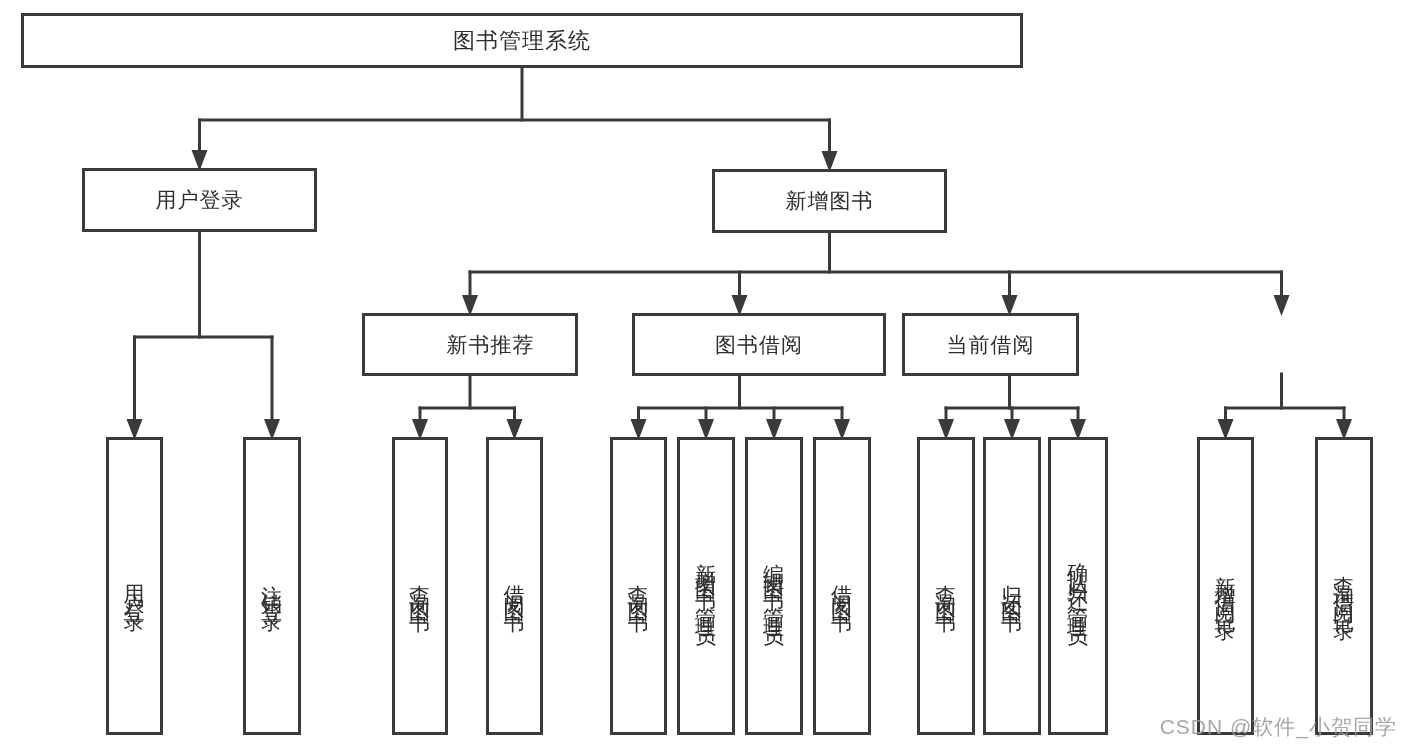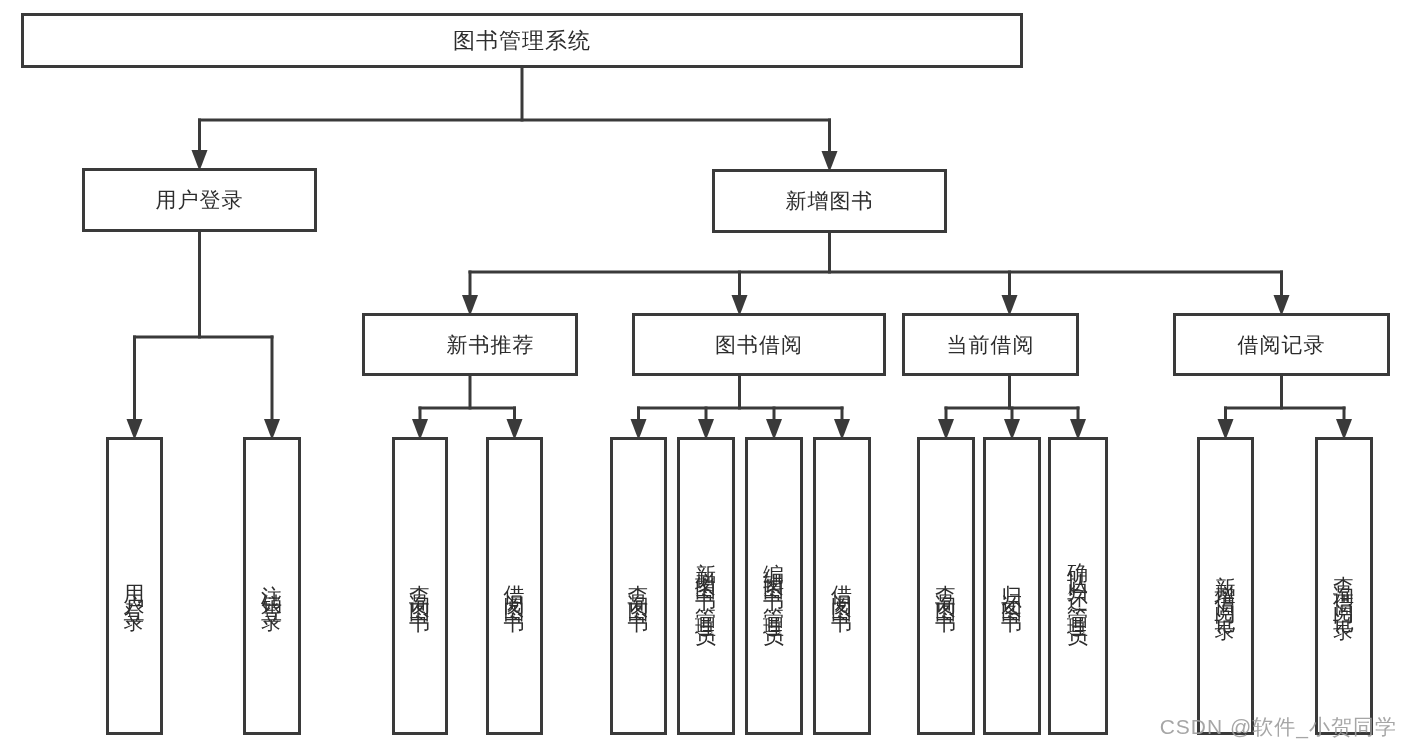--- a/index.html
+++ b/index.html
@@ -136,18 +136,17 @@
       <div class="node node-v" style="left: 486px; top: 437px; width: 57px; height: 298px; border-color: rgb(58, 58, 58); background: rgb(255, 255, 255); color: rgb(45, 45, 45);">借阅图书</div>
       <div class="node node-h" style="left: 632px; top: 313px; width: 254px; height: 63px; border-color: rgb(58, 58, 58); background: rgb(255, 255, 255); color: rgb(45, 45, 45);">图书借阅</div>
       <div class="node node-v" style="left: 610px; top: 437px; width: 57px; height: 298px; border-color: rgb(58, 58, 58); background: rgb(255, 255, 255); color: rgb(45, 45, 45);">查询图书</div>
       <div class="node node-v" style="left: 677px; top: 437px; width: 58px; height: 298px; border-color: rgb(58, 58, 58); background: rgb(255, 255, 255); color: rgb(45, 45, 45);">新增图书（管理员）</div>
       <div class="node node-v" style="left: 745px; top: 437px; width: 58px; height: 298px; border-color: rgb(58, 58, 58); background: rgb(255, 255, 255); color: rgb(45, 45, 45);">编辑图书（管理员）</div>
       <div class="node node-v" style="left: 813px; top: 437px; width: 58px; height: 298px; border-color: rgb(58, 58, 58); background: rgb(255, 255, 255); color: rgb(45, 45, 45);">借阅图书</div>
       <div class="node node-h" style="left: 902px; top: 313px; width: 177px; height: 63px; border-color: rgb(58, 58, 58); background: rgb(255, 255, 255); color: rgb(45, 45, 45);">当前借阅</div>
       <div class="node node-v" style="left: 917px; top: 437px; width: 58px; height: 298px; border-color: rgb(58, 58, 58); background: rgb(255, 255, 255); color: rgb(45, 45, 45);">查询图书</div>
       <div class="node node-v" style="left: 983px; top: 437px; width: 58px; height: 298px; border-color: rgb(58, 58, 58); background: rgb(255, 255, 255); color: rgb(45, 45, 45);">归还图书</div>
       <div class="node node-v" style="left: 1048px; top: 437px; width: 60px; height: 298px; border-color: rgb(58, 58, 58); background: rgb(255, 255, 255); color: rgb(45, 45, 45);">确认归还（管理员）</div>
-      <div class="node node-h" style="left: 1173px; top: 313px; width: 217px; height: 63px; border-color: rgb(58, 58, 58); background: rgb(255, 255, 255); color: rgb(45, 45, 45);">借阅记录</div>
       <div class="node node-v" style="left: 1197px; top: 437px; width: 57px; height: 298px; border-color: rgb(58, 58, 58); background: rgb(255, 255, 255); color: rgb(45, 45, 45);">新增借阅记录</div>
       <div class="node node-v" style="left: 1315px; top: 437px; width: 58px; height: 298px; border-color: rgb(58, 58, 58); background: rgb(255, 255, 255); color: rgb(45, 45, 45);">查询借阅记录</div>
     </div>
   <div id="watermark">CSDN @软件_小贺同学</div>
 </div>
 
 </body></html>

